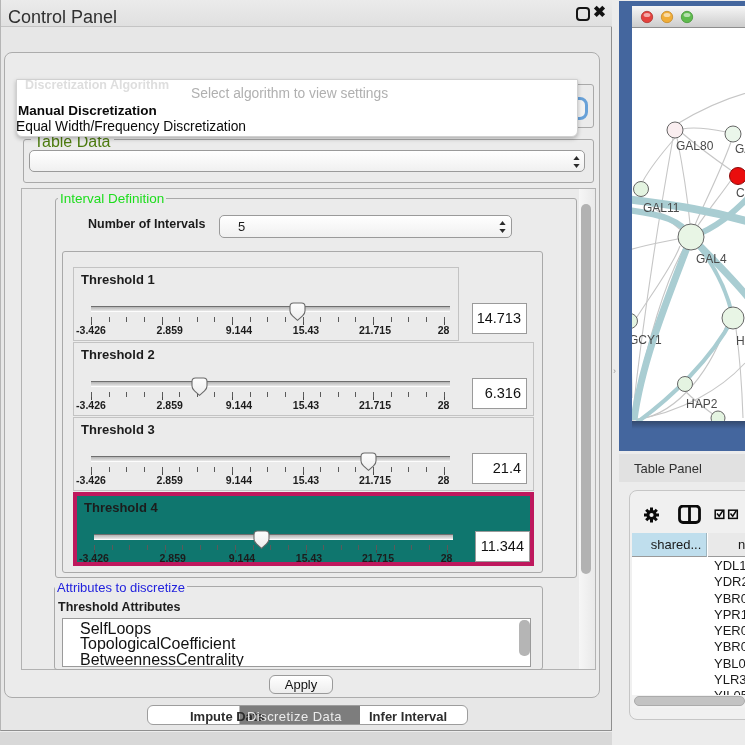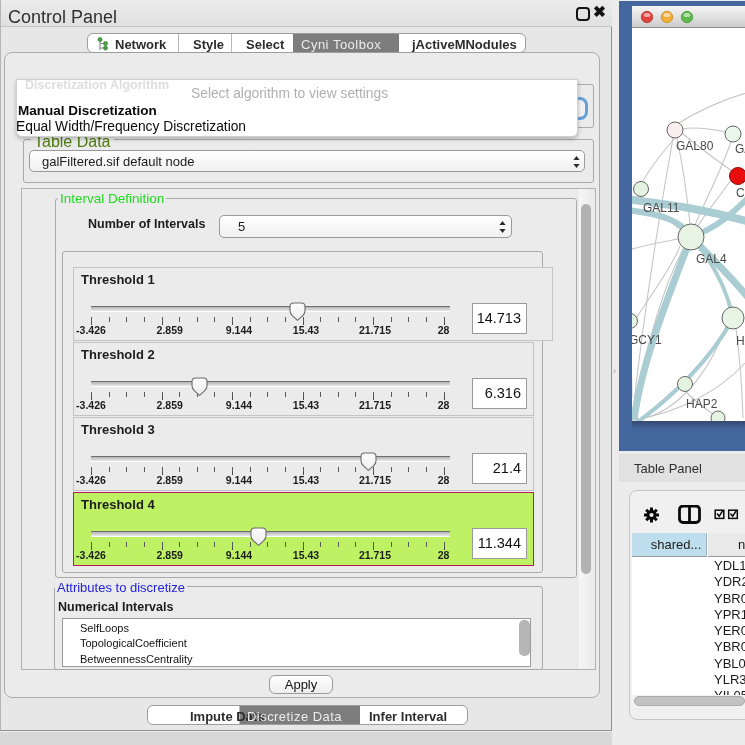--- a/index.html
+++ b/index.html
@@ -21,48 +21,29 @@
 <div class="abs" id="cpwin" style="left:0;top:0;width:612px;height:731px;background:#e7e7e7;border-left:1px solid #b5b5b5;border-right:1px solid #8f8f8f;border-bottom:1px solid #8f8f8f;">
 
   <div class="abs" style="left:0;top:0;width:611px;height:27px;background:linear-gradient(#ebebeb,#e0e0e0);border-bottom:1px solid #c4c4c4;"></div>
   <div class="abs" style="left:7px;top:7px;font-size:18px;color:#303030;">Control Panel</div>
 
   <div class="abs" style="left:575px;top:7px;width:14px;height:14px;border:2.2px solid #151515;border-radius:4px;"></div>
   <div class="abs" style="left:592px;top:3px;width:16px;height:20px;font-size:15.5px;font-weight:bold;color:#111;">✖</div>
 
   <div class="abs" style="left:3px;top:52px;width:596px;height:646px;background:#ebebeb;border:1px solid #acacac;border-radius:8px;"></div>
 
-  <div class="abs" style="left:86px;top:33px;width:439px;height:20px;background:#fff;border:1px solid #9d9d9d;border-radius:6px;overflow:hidden;font-size:13px;font-weight:bold;color:#2c2c2c;">
-    <div class="abs" style="left:0;top:0;width:91px;height:20px;border-right:1px solid #b9b9b9;"></div>
-    <div class="abs" style="left:91px;top:0;width:53px;height:20px;border-right:1px solid #b9b9b9;"></div>
-    <div class="abs" style="left:144px;top:0;width:61px;height:20px;"></div>
-    <div class="abs" style="left:205px;top:0;width:106px;height:20px;background:#7d7d7d;"></div>
-    <div class="abs" style="left:27px;top:3px;">Network</div>
-    <div class="abs" style="left:105px;top:3px;">Style</div>
-    <div class="abs" style="left:158px;top:3px;">Select</div>
-    <div class="abs" style="left:213px;top:3px;color:#ececec;font-weight:normal;letter-spacing:0.5px;">Cyni Toolbox</div>
-    <div class="abs" style="left:324px;top:3px;">jActiveMNodules</div>
-
-    <svg class="abs" style="left:7px;top:2px;" width="16" height="16" viewBox="0 0 16 16">
-      <path d="M5,4 L5,14 M5,7.5 L10.5,7.5 M5,12 L10.5,12" stroke="#8a8a8a" stroke-width="1.1" fill="none"></path>
-      <circle cx="5" cy="3.5" r="2" fill="#49a449" stroke="#2e7d2e" stroke-width="0.7"></circle>
-      <circle cx="10.5" cy="7.5" r="2" fill="#49a449" stroke="#2e7d2e" stroke-width="0.7"></circle>
-      <circle cx="10.5" cy="12" r="2" fill="#49a449" stroke="#2e7d2e" stroke-width="0.7"></circle>
-    </svg>
-  </div>
 
   <div class="abs" style="left:22px;top:84px;width:571px;height:44px;border:1px solid #a9a9a9;border-radius:3px;"></div>
 
   <div class="abs" style="left:530px;top:97px;width:57px;height:23px;border:3px solid #68a1d8;border-radius:8px;background:#f2f2f2;"></div>
 
   <div class="abs" style="left:22px;top:139px;width:571px;height:44px;border:1px solid #a9a9a9;border-radius:3px;"></div>
   <div class="abs" style="left:30px;top:133px;background:#ebebeb;padding:0 3px;font-size:16px;color:#4d7c0f;">Table Data</div>
 
   <div class="abs" style="left:28px;top:150px;width:556px;height:22px;background:linear-gradient(#ffffff,#f0f0f0);border:1px solid #9a9a9a;border-radius:5px;"></div>
-  <div class="abs" style="left:41px;top:154px;font-size:13px;color:#1c1c1c;">galFiltered.sif default node</div>
   <svg class="abs" style="left:571px;top:155px;" width="9" height="14" viewBox="0 0 9 14">
     <path d="M4.5,1 L7.6,5 L1.4,5 Z" fill="#2a2a2a"></path>
       <path d="M4.5,13 L7.6,9 L1.4,9 Z" fill="#2a2a2a"></path>
   </svg>
 
   <div class="abs" style="left:20px;top:188px;width:575px;height:482px;border:1px solid #b2b2b2;"></div>
 
   <div class="abs" style="left:578px;top:189px;width:16px;height:480px;background:linear-gradient(90deg,#f6f6f6,#e9e9e9);"></div>
   <div class="abs" style="left:580px;top:204px;width:10px;height:370px;background:#b2b2b2;border-radius:5px;"></div>
 
@@ -72,21 +53,21 @@
   <div class="abs" style="left:87px;top:217px;font-size:12.5px;font-weight:bold;color:#1c1c1c;">Number of Intervals</div>
   <div class="abs" style="left:218px;top:215px;width:293px;height:23px;background:linear-gradient(#ffffff,#f0f0f0);border:1px solid #9a9a9a;border-radius:5px;"></div>
   <div class="abs" style="left:237px;top:219px;font-size:13px;color:#1c1c1c;">5</div>
   <svg class="abs" style="left:497px;top:220px;" width="9" height="14" viewBox="0 0 9 14">
     <path d="M4.5,1 L7.6,5 L1.4,5 Z" fill="#2a2a2a"></path>
       <path d="M4.5,13 L7.6,9 L1.4,9 Z" fill="#2a2a2a"></path>
   </svg>
 
   <div class="abs" style="left:61px;top:251px;width:481px;height:322px;border:1px solid #a9a9a9;border-radius:3px;"></div>
 
-  <div class="abs" style="left:72px;top:267px;width:480px;height:74px;border:1px solid #c3c3c3;background:#ebebeb;">
+  <div class="abs" style="left:72px;top:267px;width:386px;height:74px;border:1px solid #c3c3c3;background:#ebebeb;">
     <div class="abs" style="left:7px;top:4px;font-size:13px;font-weight:bold;color:#1c1c1c;">Threshold 1</div>
     <div class="abs" style="left:17px;top:38px;width:359px;height:6px;background:linear-gradient(#b3b3b3,#e9e9e9);border-top:1px solid #6f6f6f;border-bottom:1px solid #fdfdfd;"></div>
     <div class="abs" style="left:17px;top:49px;width:354px;height:8px;background:repeating-linear-gradient(90deg,#4a4a4a 0 1px,transparent 1px 70.5px);"></div>
     <div class="abs" style="left:17px;top:49px;width:354px;height:5px;background:repeating-linear-gradient(90deg,#5a5a5a 0 1px,transparent 1px 17.625px);"></div>
     <svg class="abs" style="left:215.1px;top:34px;" width="17" height="19" viewBox="0 0 17 19">
       <path d="M1,4.5 Q1,1 4.5,1 L12.5,1 Q16,1 16,4.5 L16,9 Q16,11.5 13.5,13.8 L8.5,18.3 L3.5,13.8 Q1,11.5 1,9 Z" fill="url(#gthumb)" stroke="#6a6a6a" stroke-width="1.1"></path>
     </svg>
     <div class="abs" style="left:-8.0px;top:56px;width:50px;text-align:center;font-size:10.5px;font-weight:bold;color:#1c1c1c;">-3.426</div>
     <div class="abs" style="left:70.7px;top:56px;width:50px;text-align:center;font-size:10.5px;font-weight:bold;color:#1c1c1c;">2.859</div>
     <div class="abs" style="left:140.0px;top:56px;width:50px;text-align:center;font-size:10.5px;font-weight:bold;color:#1c1c1c;">9.144</div>
@@ -123,43 +104,43 @@
     </svg>
     <div class="abs" style="left:-8.0px;top:56px;width:50px;text-align:center;font-size:10.5px;font-weight:bold;color:#1c1c1c;">-3.426</div>
     <div class="abs" style="left:70.7px;top:56px;width:50px;text-align:center;font-size:10.5px;font-weight:bold;color:#1c1c1c;">2.859</div>
     <div class="abs" style="left:140.0px;top:56px;width:50px;text-align:center;font-size:10.5px;font-weight:bold;color:#1c1c1c;">9.144</div>
     <div class="abs" style="left:207.0px;top:56px;width:50px;text-align:center;font-size:10.5px;font-weight:bold;color:#1c1c1c;">15.43</div>
     <div class="abs" style="left:276.0px;top:56px;width:50px;text-align:center;font-size:10.5px;font-weight:bold;color:#1c1c1c;">21.715</div>
     <div class="abs" style="left:344.5px;top:56px;width:50px;text-align:center;font-size:10.5px;font-weight:bold;color:#1c1c1c;">28</div>
     <div class="abs" style="left:398px;top:35px;width:55px;height:31px;background:#fff;border:1px solid #9a9a9a;"></div>
     <div class="abs" style="left:398px;top:35px;width:49px;height:31px;text-align:right;font-size:14.5px;color:#111;line-height:31px;">21.4</div>
   </div>
-  <div class="abs" style="left:72px;top:492px;width:461px;height:74px;border:1px solid #be185d;background:#bef264;">
+  <div class="abs" style="left:72px;top:492px;width:461px;height:74px;border:4px solid #be185d;background:#0f766e;">
     <div class="abs" style="left:7px;top:4px;font-size:13px;font-weight:bold;color:#1c1c1c;">Threshold 4</div>
     <div class="abs" style="left:17px;top:38px;width:359px;height:6px;background:linear-gradient(#b3b3b3,#e9e9e9);border-top:1px solid #6f6f6f;border-bottom:1px solid #fdfdfd;"></div>
     <div class="abs" style="left:17px;top:49px;width:354px;height:8px;background:repeating-linear-gradient(90deg,#4a4a4a 0 1px,transparent 1px 70.5px);"></div>
     <div class="abs" style="left:17px;top:49px;width:354px;height:5px;background:repeating-linear-gradient(90deg,#5a5a5a 0 1px,transparent 1px 17.625px);"></div>
     <svg class="abs" style="left:175.5px;top:34px;" width="17" height="19" viewBox="0 0 17 19">
       <path d="M1,4.5 Q1,1 4.5,1 L12.5,1 Q16,1 16,4.5 L16,9 Q16,11.5 13.5,13.8 L8.5,18.3 L3.5,13.8 Q1,11.5 1,9 Z" fill="url(#gthumb)" stroke="#6a6a6a" stroke-width="1.1"></path>
     </svg>
     <div class="abs" style="left:-8.0px;top:56px;width:50px;text-align:center;font-size:10.5px;font-weight:bold;color:#1c1c1c;">-3.426</div>
     <div class="abs" style="left:70.7px;top:56px;width:50px;text-align:center;font-size:10.5px;font-weight:bold;color:#1c1c1c;">2.859</div>
     <div class="abs" style="left:140.0px;top:56px;width:50px;text-align:center;font-size:10.5px;font-weight:bold;color:#1c1c1c;">9.144</div>
     <div class="abs" style="left:207.0px;top:56px;width:50px;text-align:center;font-size:10.5px;font-weight:bold;color:#1c1c1c;">15.43</div>
     <div class="abs" style="left:276.0px;top:56px;width:50px;text-align:center;font-size:10.5px;font-weight:bold;color:#1c1c1c;">21.715</div>
     <div class="abs" style="left:344.5px;top:56px;width:50px;text-align:center;font-size:10.5px;font-weight:bold;color:#1c1c1c;">28</div>
     <div class="abs" style="left:398px;top:35px;width:55px;height:31px;background:#fff;border:1px solid #9a9a9a;"></div>
     <div class="abs" style="left:398px;top:35px;width:49px;height:29px;text-align:right;font-size:14.5px;color:#111;line-height:31px;">11.344</div>
   </div>
 
   <div class="abs" style="left:53px;top:586px;width:489px;height:84px;border:1px solid #a9a9a9;border-radius:3px;"></div>
   <div class="abs" style="left:54px;top:580px;background:#ebebeb;padding:0 2px;font-size:13px;color:#2222dd;">Attributes to discretize</div>
-  <div class="abs" style="left:57px;top:600px;font-size:12.5px;font-weight:bold;color:#1c1c1c;">Numerical Intervals</div>
+  <div class="abs" style="left:57px;top:600px;font-size:12.5px;font-weight:bold;color:#1c1c1c;">Threshold Attributes</div>
   <div class="abs" style="left:61px;top:618px;width:469px;height:49px;background:#fff;border:1px solid #9a9a9a;overflow:hidden;">
-    <div style="padding:2px 4px 0 17px;font-size:11px;color:#111;line-height:15.3px;border-radius:17px;">SelfLoops<br>TopologicalCoefficient<br>BetweennessCentrality</div>
+    <div style="padding:2px 4px 0 17px;font-size:16px;color:#111;line-height:15.3px;border-radius:17px;">SelfLoops<br>TopologicalCoefficient<br>BetweennessCentrality</div>
   </div>
   <div class="abs" style="left:518px;top:620px;width:11px;height:36px;background:#b5b5b5;border-radius:5px;"></div>
 
   <div class="abs" style="left:268px;top:675px;width:64px;height:19px;background:linear-gradient(#ffffff,#ededed);border:1px solid #9a9a9a;border-radius:6px;text-align:center;font-size:13px;color:#111;line-height:17px;">Apply</div>
 
   <div class="abs" style="left:146px;top:705px;width:321px;height:20px;background:#fff;border:1px solid #9d9d9d;border-radius:6px;overflow:hidden;font-size:13px;font-weight:bold;color:#2c2c2c;">
     <div class="abs" style="left:0;top:0;width:92px;height:20px;border-right:1px solid #b9b9b9;"></div>
     <div class="abs" style="left:92px;top:0;width:120px;height:20px;background:#7d7d7d;"></div>
     <div class="abs" style="left:10px;top:3px;padding-left:32px;">Impute Data</div>
     <div class="abs" style="left:99px;top:3px;color:#ececec;font-weight:normal;letter-spacing:0.45px;">Discretize Data</div>

